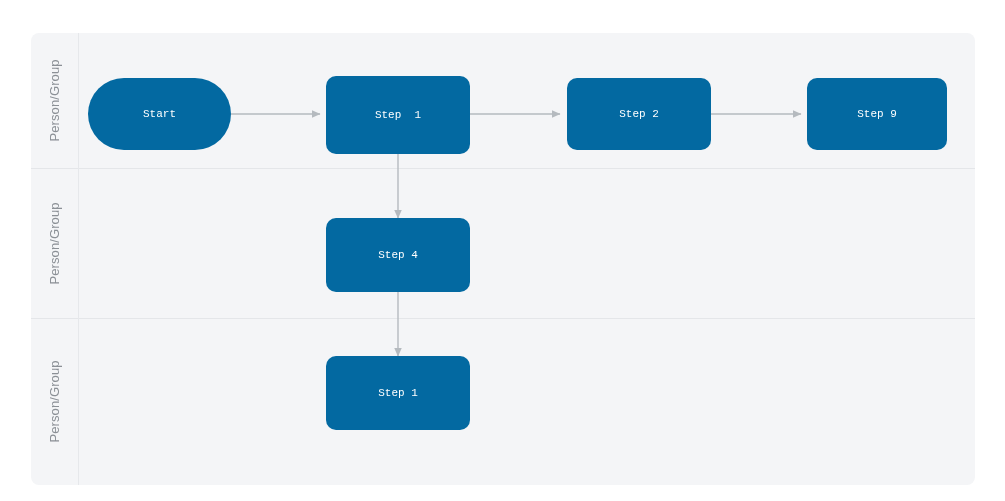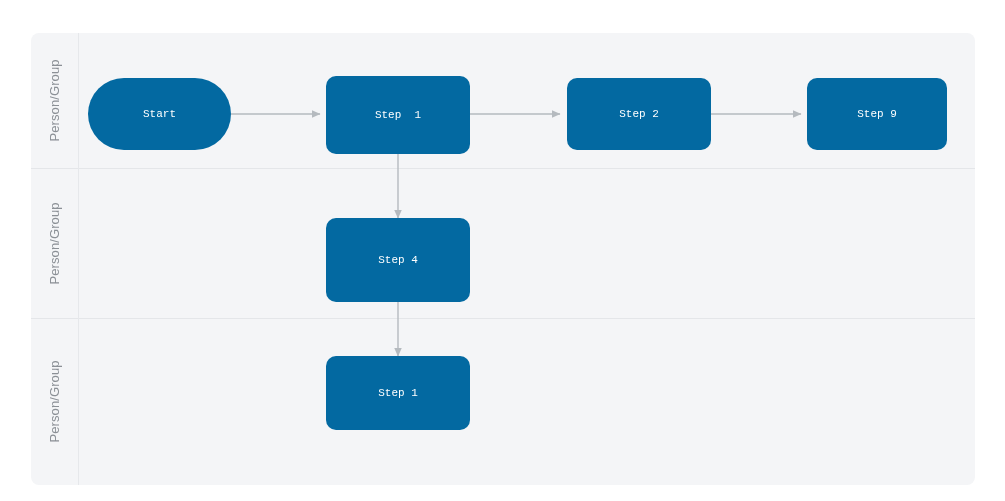--- a/index.html
+++ b/index.html
@@ -158,17 +158,17 @@
   </svg>
 
   <div class="node stadium" style="left:88px;  top:78px;  width:143px; height:72px;">Start</div>
 
   <div class="node rounded" style="left:326px; top:76px;  width:144px; height:78px;">Step  1</div>
 
   <div class="node rounded" style="left:567px; top:78px;  width:144px; height:72px;">Step 2</div>
 
   <div class="node rounded" style="left:807px; top:78px;  width:140px; height:72px;">Step 9</div>
 
-  <div class="node rounded" style="left:326px; top:218px; width:144px; height:84px;">Step 4</div>
+  <div class="node rounded" style="left:326px; top:218px; width:144px; height:74px;">Step 4</div>
 
   <div class="node rounded" style="left:326px; top:356px; width:144px; height:74px;">Step 1</div>
 
 </div>
 
 </body></html>

